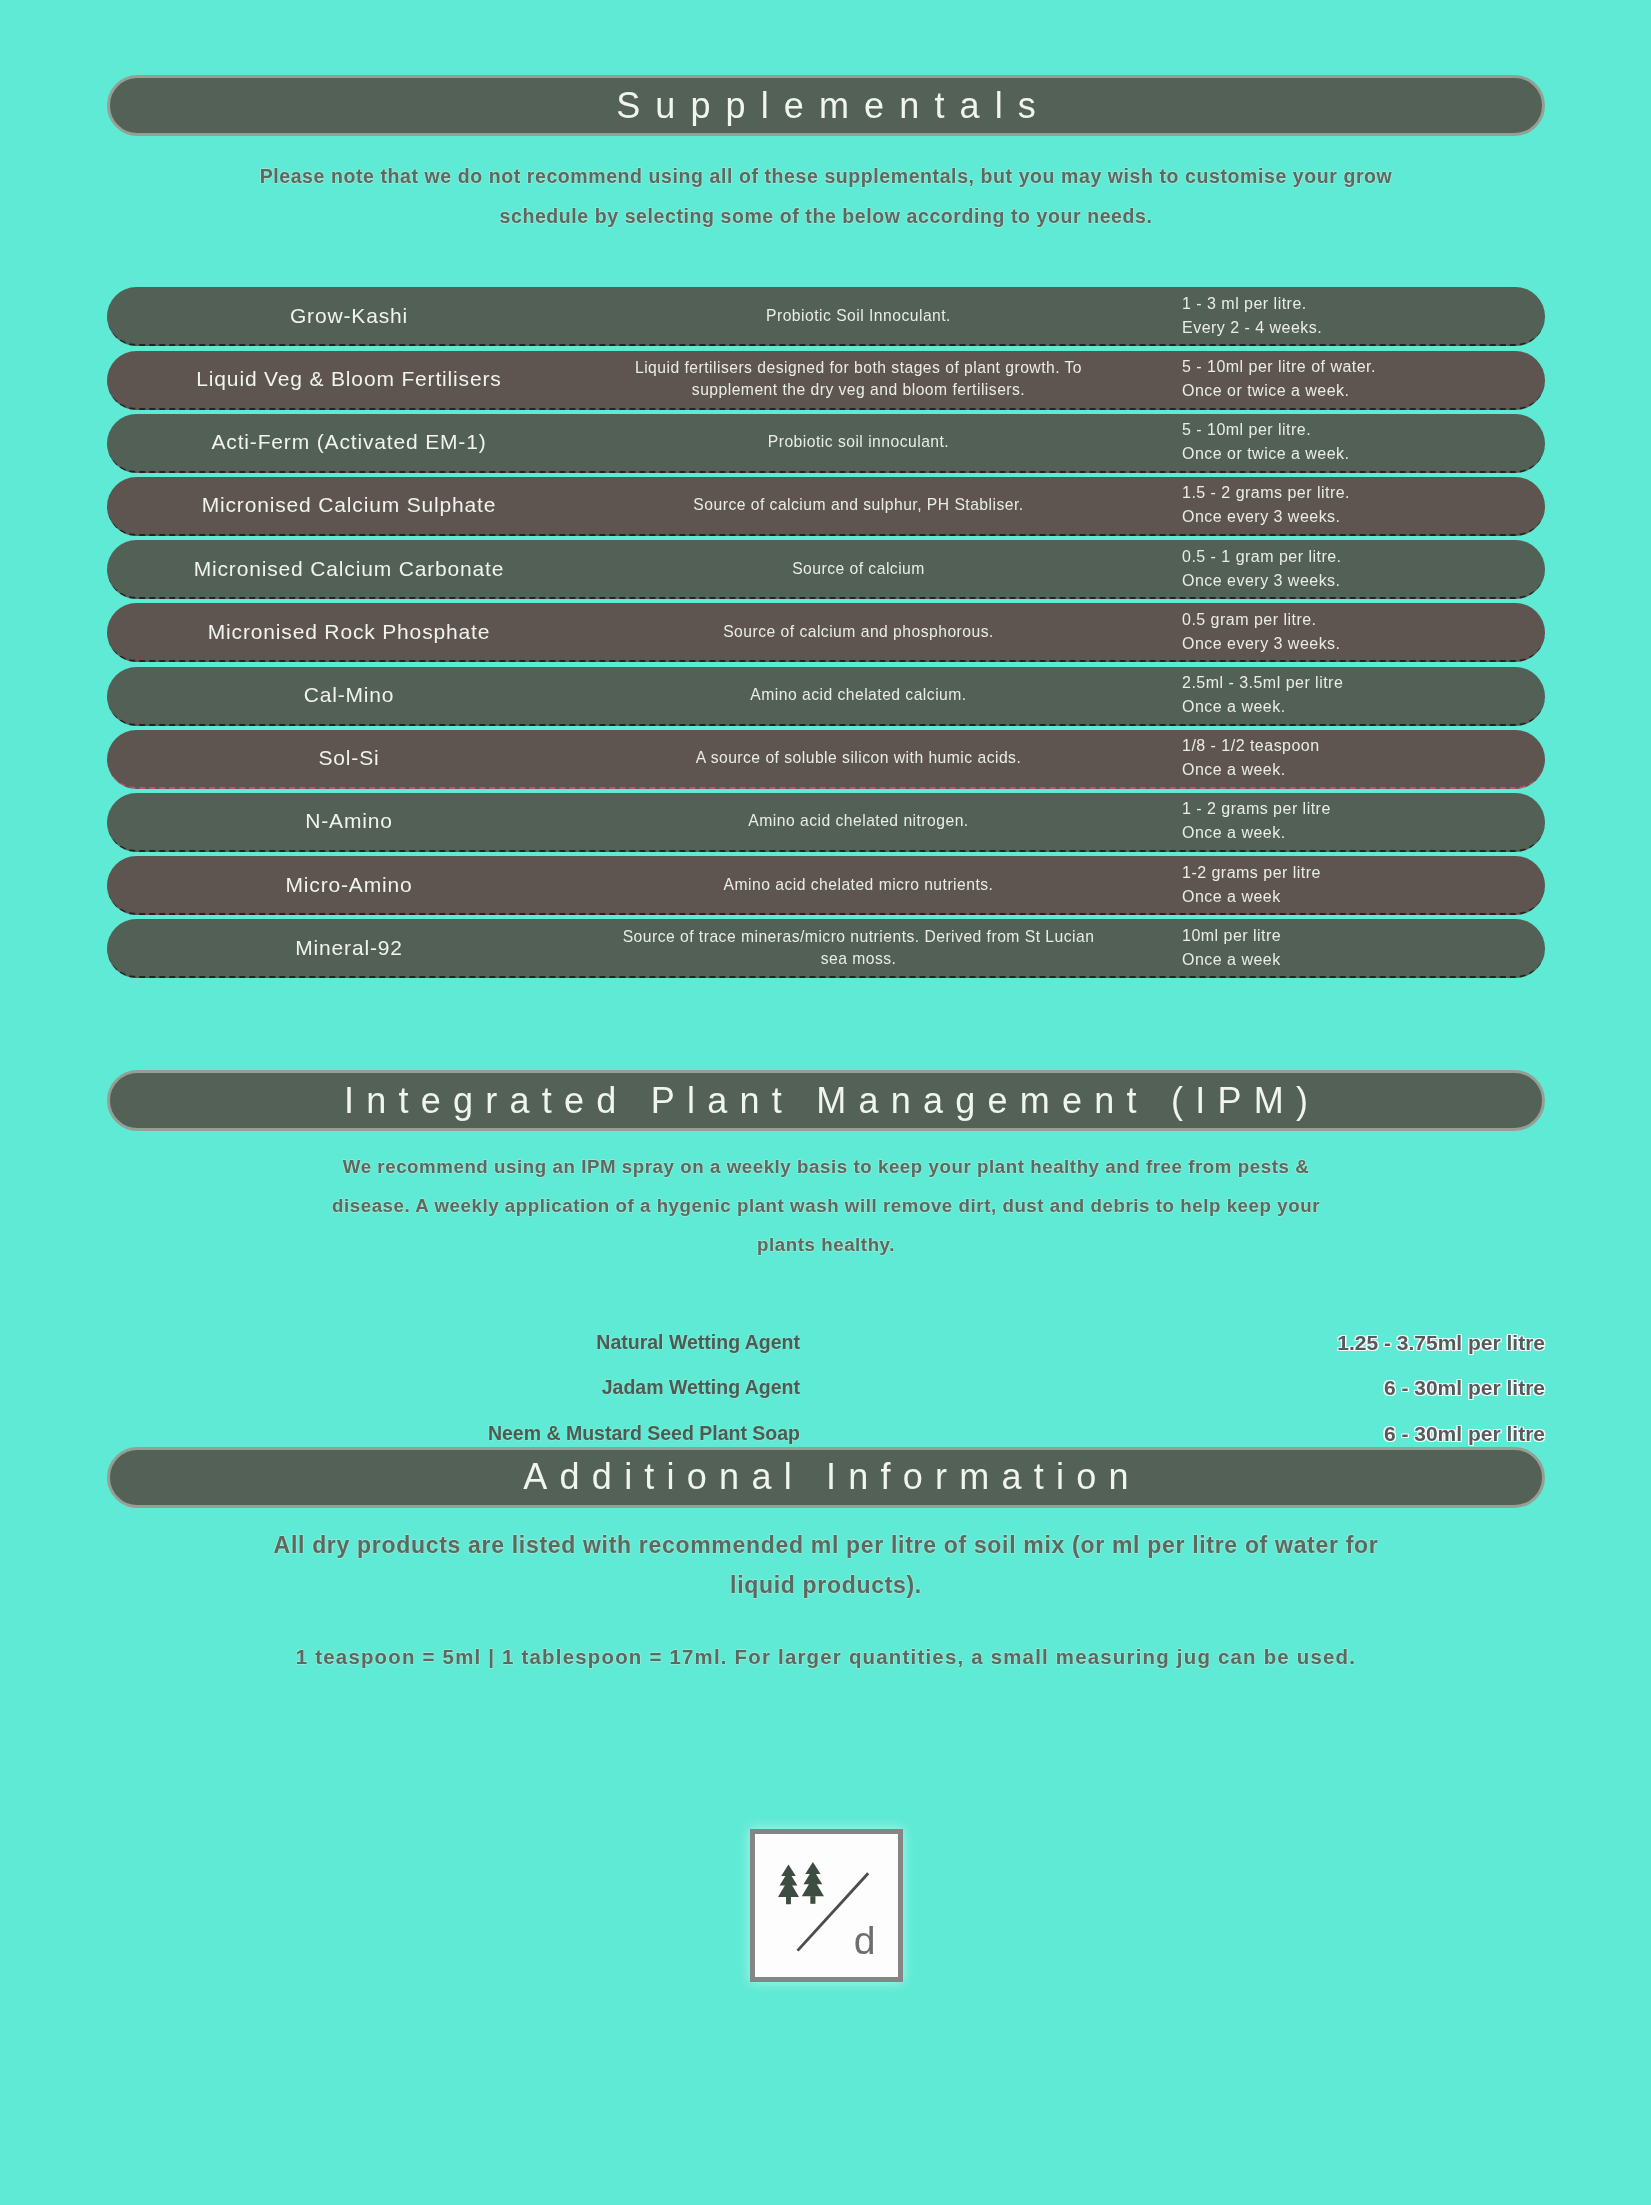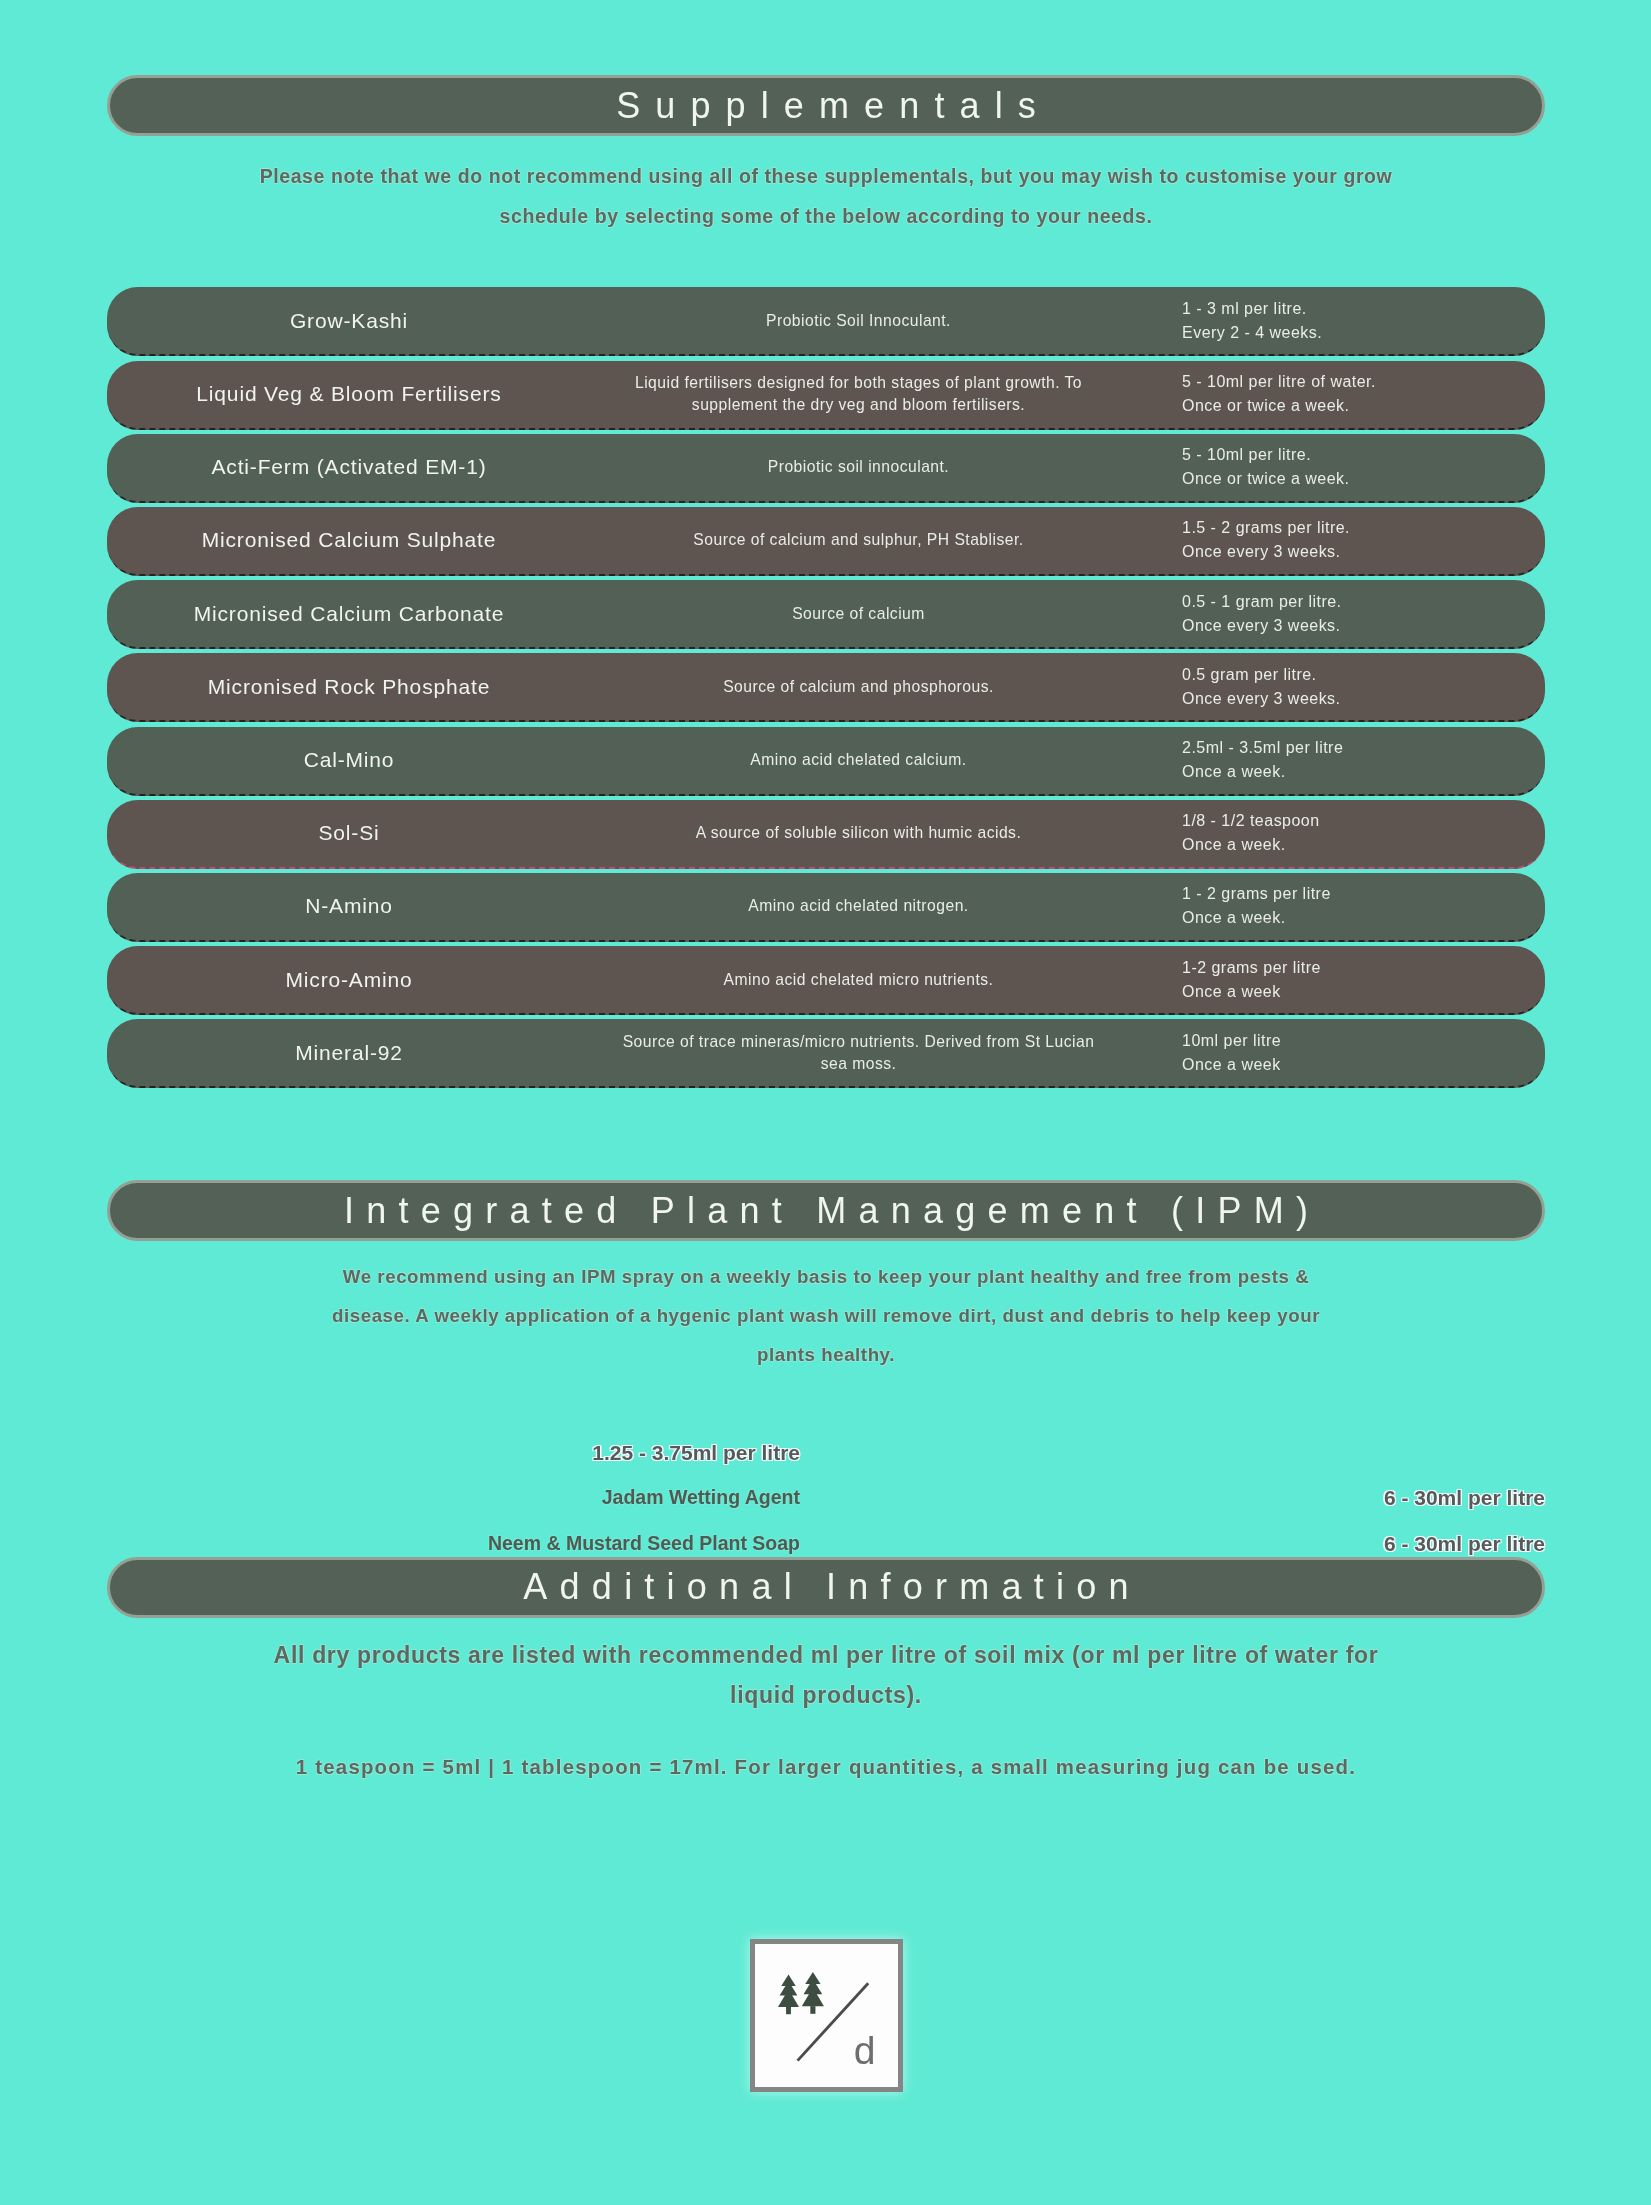--- a/index.html
+++ b/index.html
@@ -31,21 +31,21 @@
                  0.8px -0.8px 0 rgba(222,230,222,0.28), -0.8px 0.8px 0 rgba(222,230,222,0.28);
   }
   .intro      { font-size:19.5px; line-height:40px; max-width:1214px; margin:20.4px auto 0; }
   .ipm-body   { font-size:18.7px; line-height:39px; max-width:1027px; margin:15.3px auto 0; }
   .add-body   { font-size:23px; line-height:40px; max-width:1120px; margin:17px auto 0; }
   .conversions{ font-size:20.4px; letter-spacing:0.06em; margin-top:41px; white-space:nowrap; }
 
   
   .table { margin-top:51px; }
   .srow {
-    box-sizing:border-box; height:69px; margin-bottom:4.2px; border-radius:31px;
+    box-sizing:border-box; height:59px; margin-bottom:4.2px; border-radius:31px;
     display:grid; grid-template-columns:484px 535px 1fr; align-items:center;
     border-bottom:2.5px dashed #272120;
   }
   .srow--green { background:#536056; }
   .srow--brown { background:#5e5550; }
   .srow--pink-divider { border-bottom-color:#c14b6d; }
   .cell-name { text-align:center; color:#f1f4ee; font-size:21px; letter-spacing:0.04em; }
   .cell-desc { text-align:center; color:#e9ede5; font-size:15.7px; line-height:1.4;
                padding:0 18.7px; letter-spacing:0.03em; }
   .cell-dose { color:#e9ede5; font-size:16px; line-height:1.5; padding-left:56px;
@@ -189,20 +189,21 @@
     </div>
 
     <div class="pill pill--ipm">
       <span>Integrated Plant Management (IPM)</span>
     </div>
 
     <div class="note ipm-body">We recommend using an IPM spray on a weekly basis to keep your plant healthy and free from pests &amp; disease. A weekly application of a hygenic plant wash will remove dirt, dust and debris to help keep your plants healthy.</div>
 
     <div class="products">
       <div class="product-row">
+        <div class="product-label">Natural Wetting Agent</div>
         <div class="product-value">1.25 - 3.75ml per litre</div>
       </div>
       <div class="product-row">
         <div class="product-label">Jadam Wetting Agent</div>
         <div class="product-value">6 - 30ml per litre</div>
       </div>
       <div class="product-row">
         <div class="product-label">Neem &amp; Mustard Seed Plant Soap</div>
         <div class="product-value">6 - 30ml per litre</div>
       </div>

